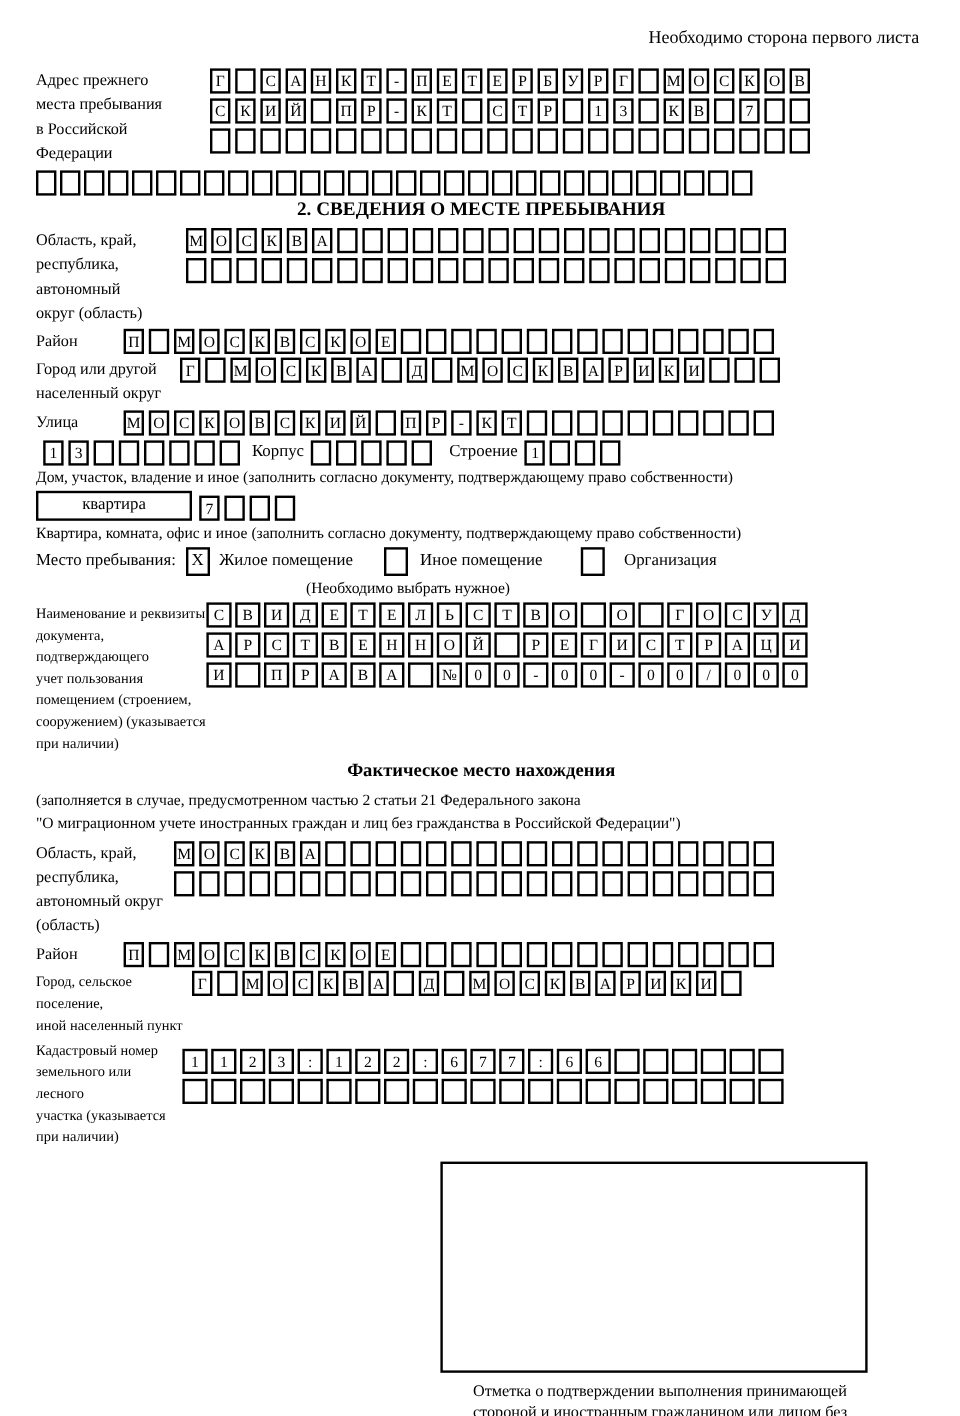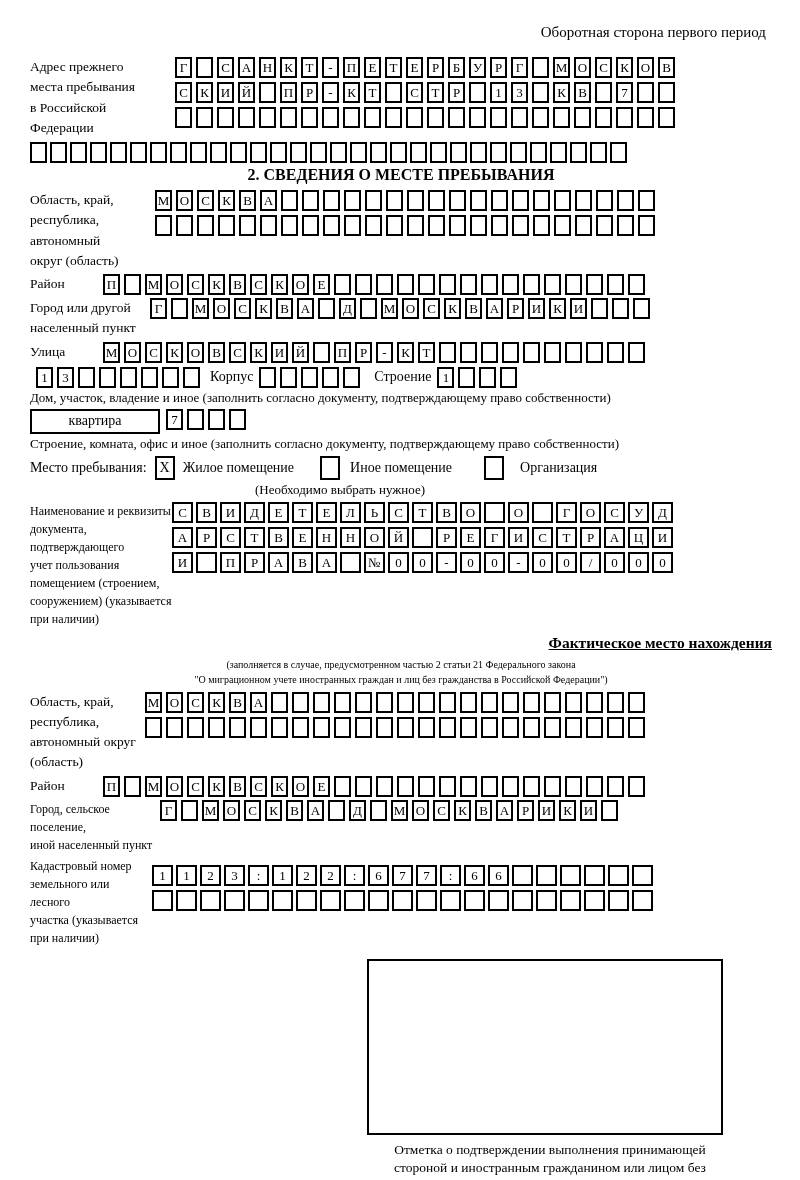--- a/index.html
+++ b/index.html
@@ -21,29 +21,29 @@
   .note-c { text-align:center; font-size:13px; }
   .note-l { font-size:13px; }
   .sec-title { text-align:center; font-weight:bold; font-size:16px; }
   .mb2{margin-bottom:2px}.mb3{margin-bottom:3px}.mb4{margin-bottom:4px}.mb5{margin-bottom:5px}
   .mb6{margin-bottom:6px}
   .cb { width:20px; height:24px; border:2px solid #000; display:inline-flex; align-items:center; justify-content:center;
         font-size:14px; flex:none; background:#fff; }
   .mesto-row { display:flex; align-items:center; }
   .stamp-box { width:356px; height:176px; border:2px solid #000; margin-left:337px; margin-top:12px; background:#fff; }
   .stamp-caption { width:440px; margin-left:300px; margin-top:6px; text-align:center; font-size:13.5px; line-height:1.4; white-space:pre-line; }
-  .fact-note { text-align:center; font-size:10px; line-height:1.5; }
-  .fact-title { text-align:right; font-weight:bold; font-size:15.5px;text-decoration:underline; }
+  .fact-note { font-size:13px; line-height:1.5; }
+  .fact-title { text-align:center; font-weight:bold; font-size:15.5px; }
 </style>
 </head>
 <body>
 
 <div class="page">
 
-  <div class="top-note">Оборотная сторона первого период</div>
+  <div class="top-note">Необходимо сторона первого листа</div>
 
   <div class="flexrow mb4">
     <div class="lbl" style="width:145px">Адрес прежнего
 места пребывания
 в Российской
 Федерации</div>
     <div class="cellrows">
       <div class="cellrow">
           <span class="cell">Г</span>
           <span class="cell"></span>
@@ -247,21 +247,21 @@
         <span class="cell"></span>
         <span class="cell"></span>
         <span class="cell"></span>
         <span class="cell"></span>
         <span class="cell"></span>
       </div>
   </div>
 
   <div class="flexrow mb3">
     <div class="lbl" style="width:120px">Город или другой
-населенный пункт</div>
+населенный округ</div>
     <div class="cellrow">
         <span class="cell">Г</span>
         <span class="cell"></span>
         <span class="cell">М</span>
         <span class="cell">О</span>
         <span class="cell">С</span>
         <span class="cell">К</span>
         <span class="cell">В</span>
         <span class="cell">А</span>
         <span class="cell"></span>
@@ -337,30 +337,30 @@
     <div class="inline-lbl" style="margin:0 6px 0 14px">Строение</div>
     <div class="cellrow">
         <span class="cell">1</span>
         <span class="cell"></span>
         <span class="cell"></span>
         <span class="cell"></span>
       </div>
   </div>
   <div class="note-l mb3">Дом, участок, владение и иное (заполнить согласно документу, подтверждающему право собственности)</div>
 
-  <div class="flexrow mb2" style="align-items:flex-start">
+  <div class="flexrow mb2" style="align-items:flex-end">
     <div class="wbox" style="width:130px">квартира</div>
     <div class="cellrow" style="margin-left:6px">
         <span class="cell">7</span>
         <span class="cell"></span>
         <span class="cell"></span>
         <span class="cell"></span>
       </div>
   </div>
-  <div class="note-l mb4">Строение, комната, офис и иное (заполнить согласно документу, подтверждающему право собственности)</div>
+  <div class="note-l mb4">Квартира, комната, офис и иное (заполнить согласно документу, подтверждающему право собственности)</div>
 
   <div class="mesto-row mb2">
     <span class="inline-lbl">Место пребывания:</span>
     <span class="cb" style="margin:0 8px">X</span>
     <span class="inline-lbl">Жилое помещение</span>
     <span class="cb" style="margin:0 10px 0 26px"></span>
     <span class="inline-lbl">Иное помещение</span>
     <span class="cb" style="margin:0 16px 0 32px"></span>
     <span class="inline-lbl">Организация</span>
   </div>

